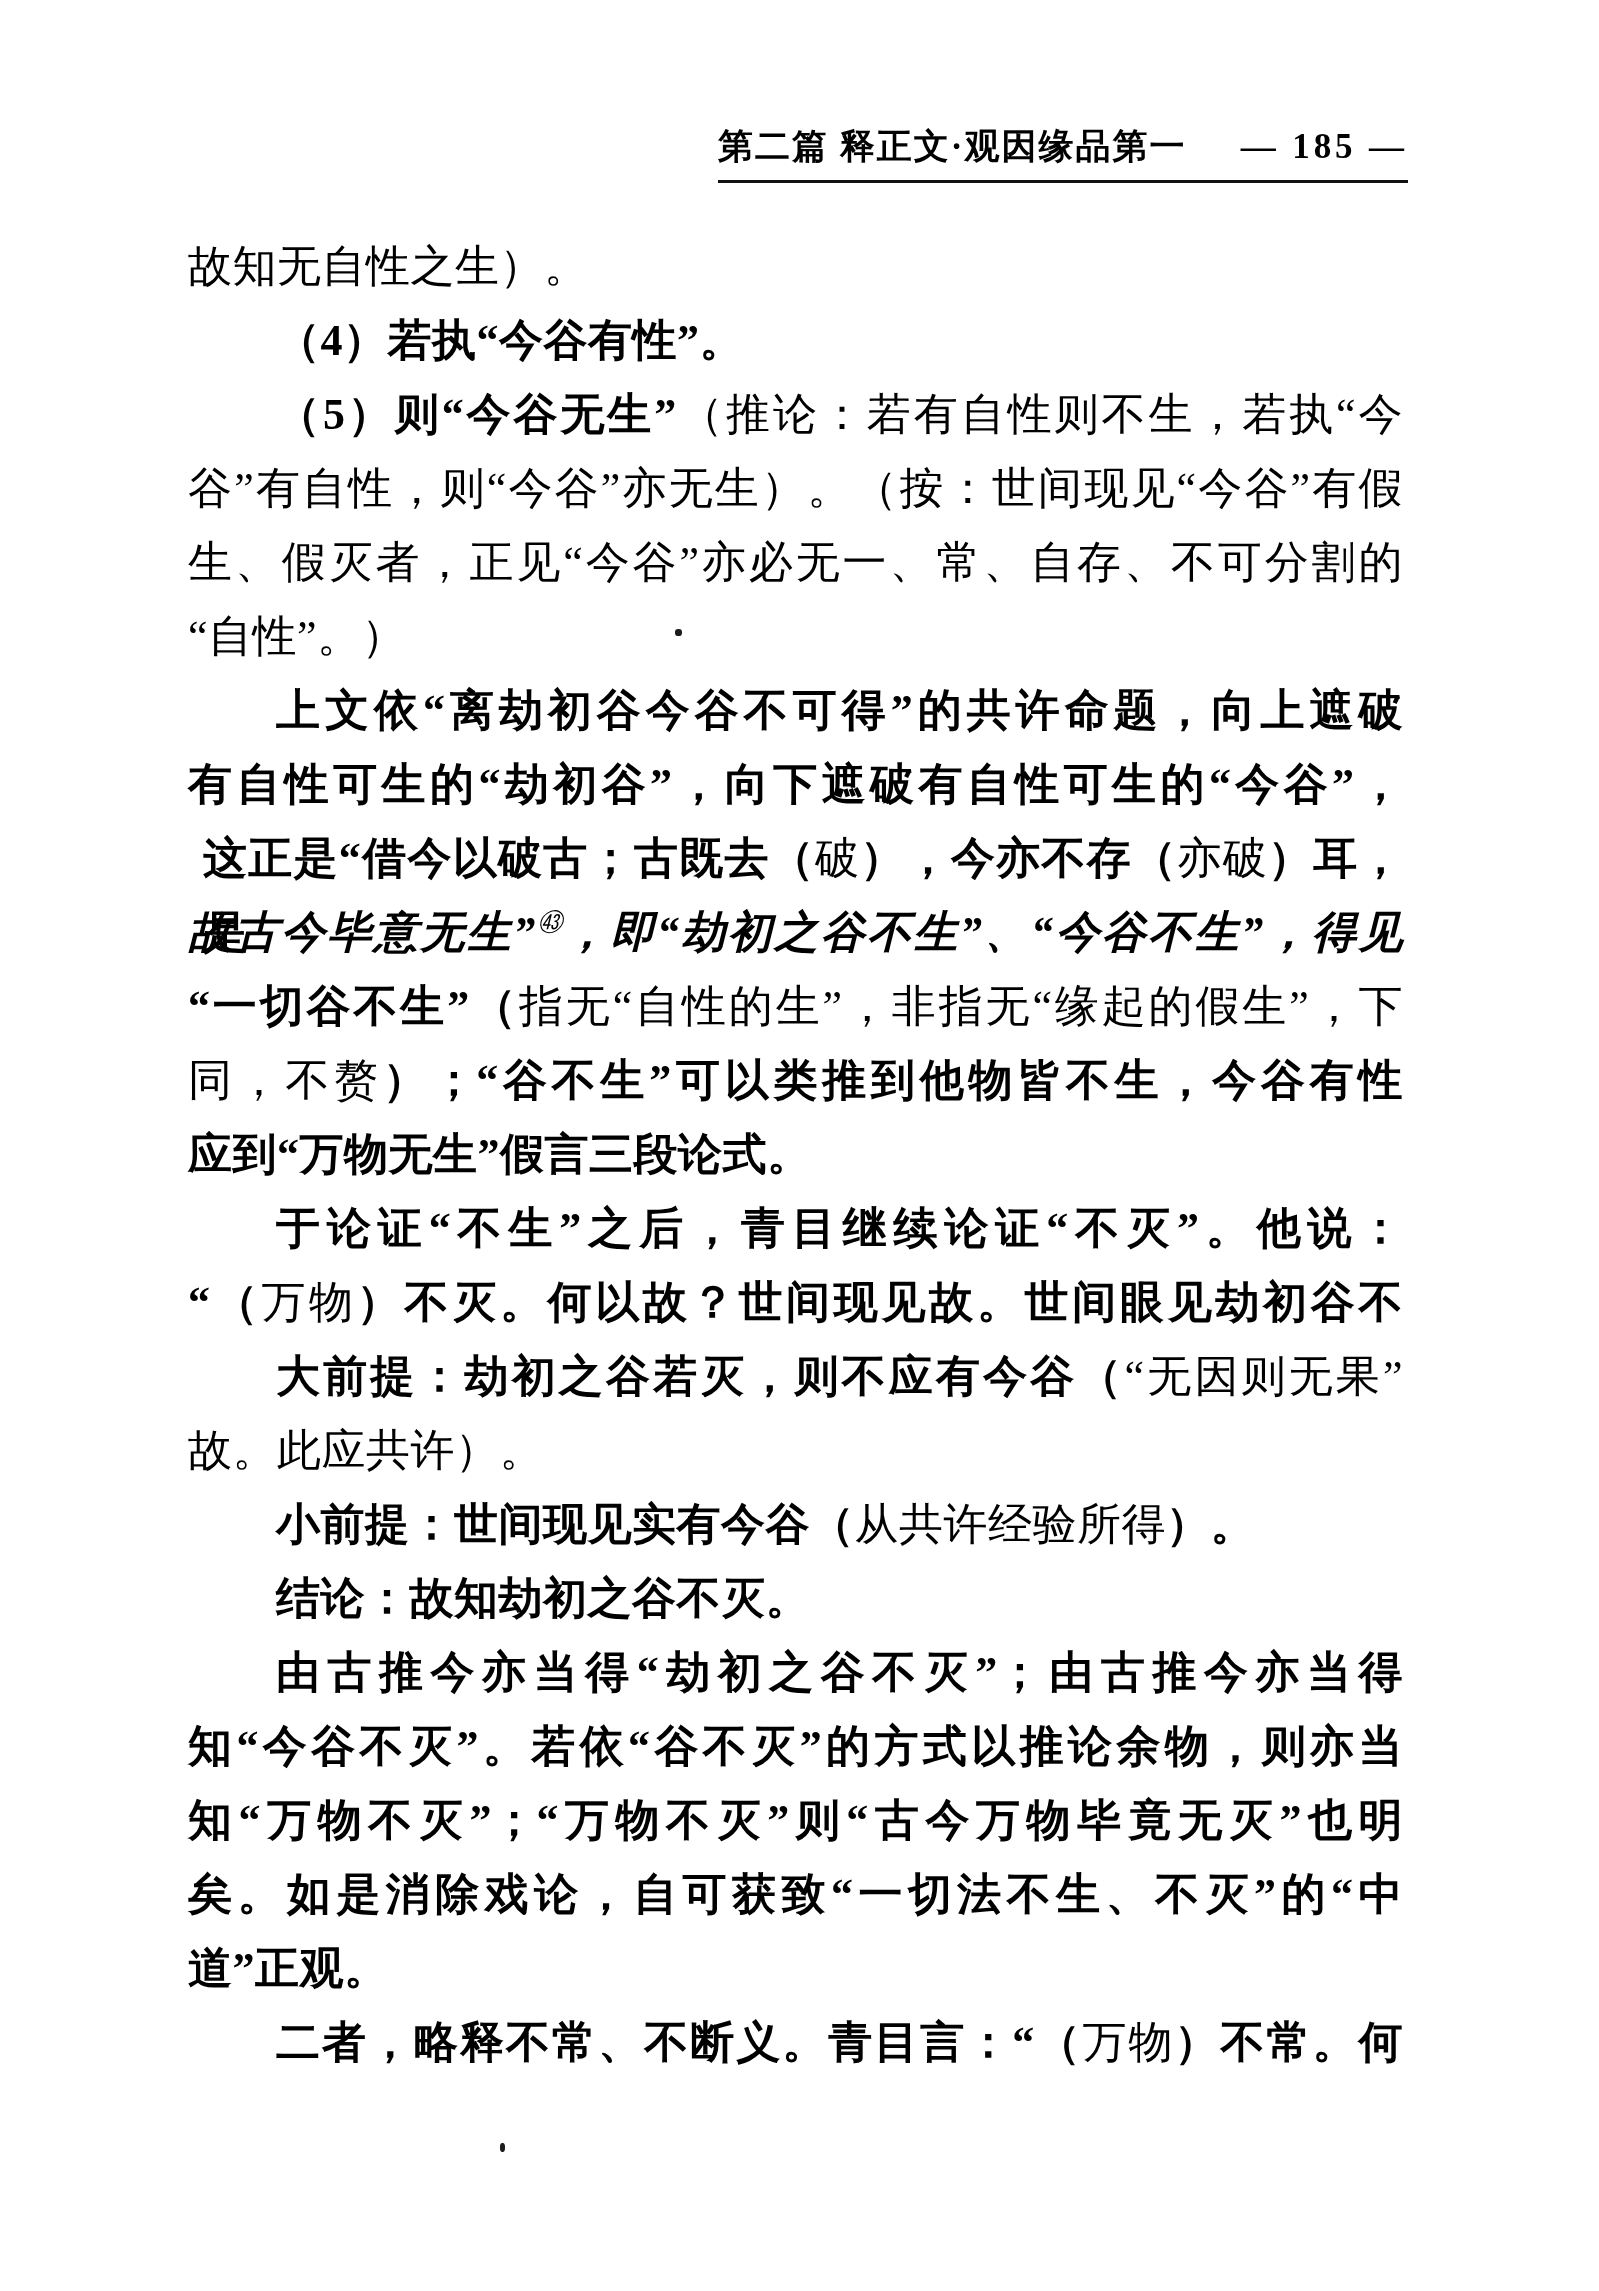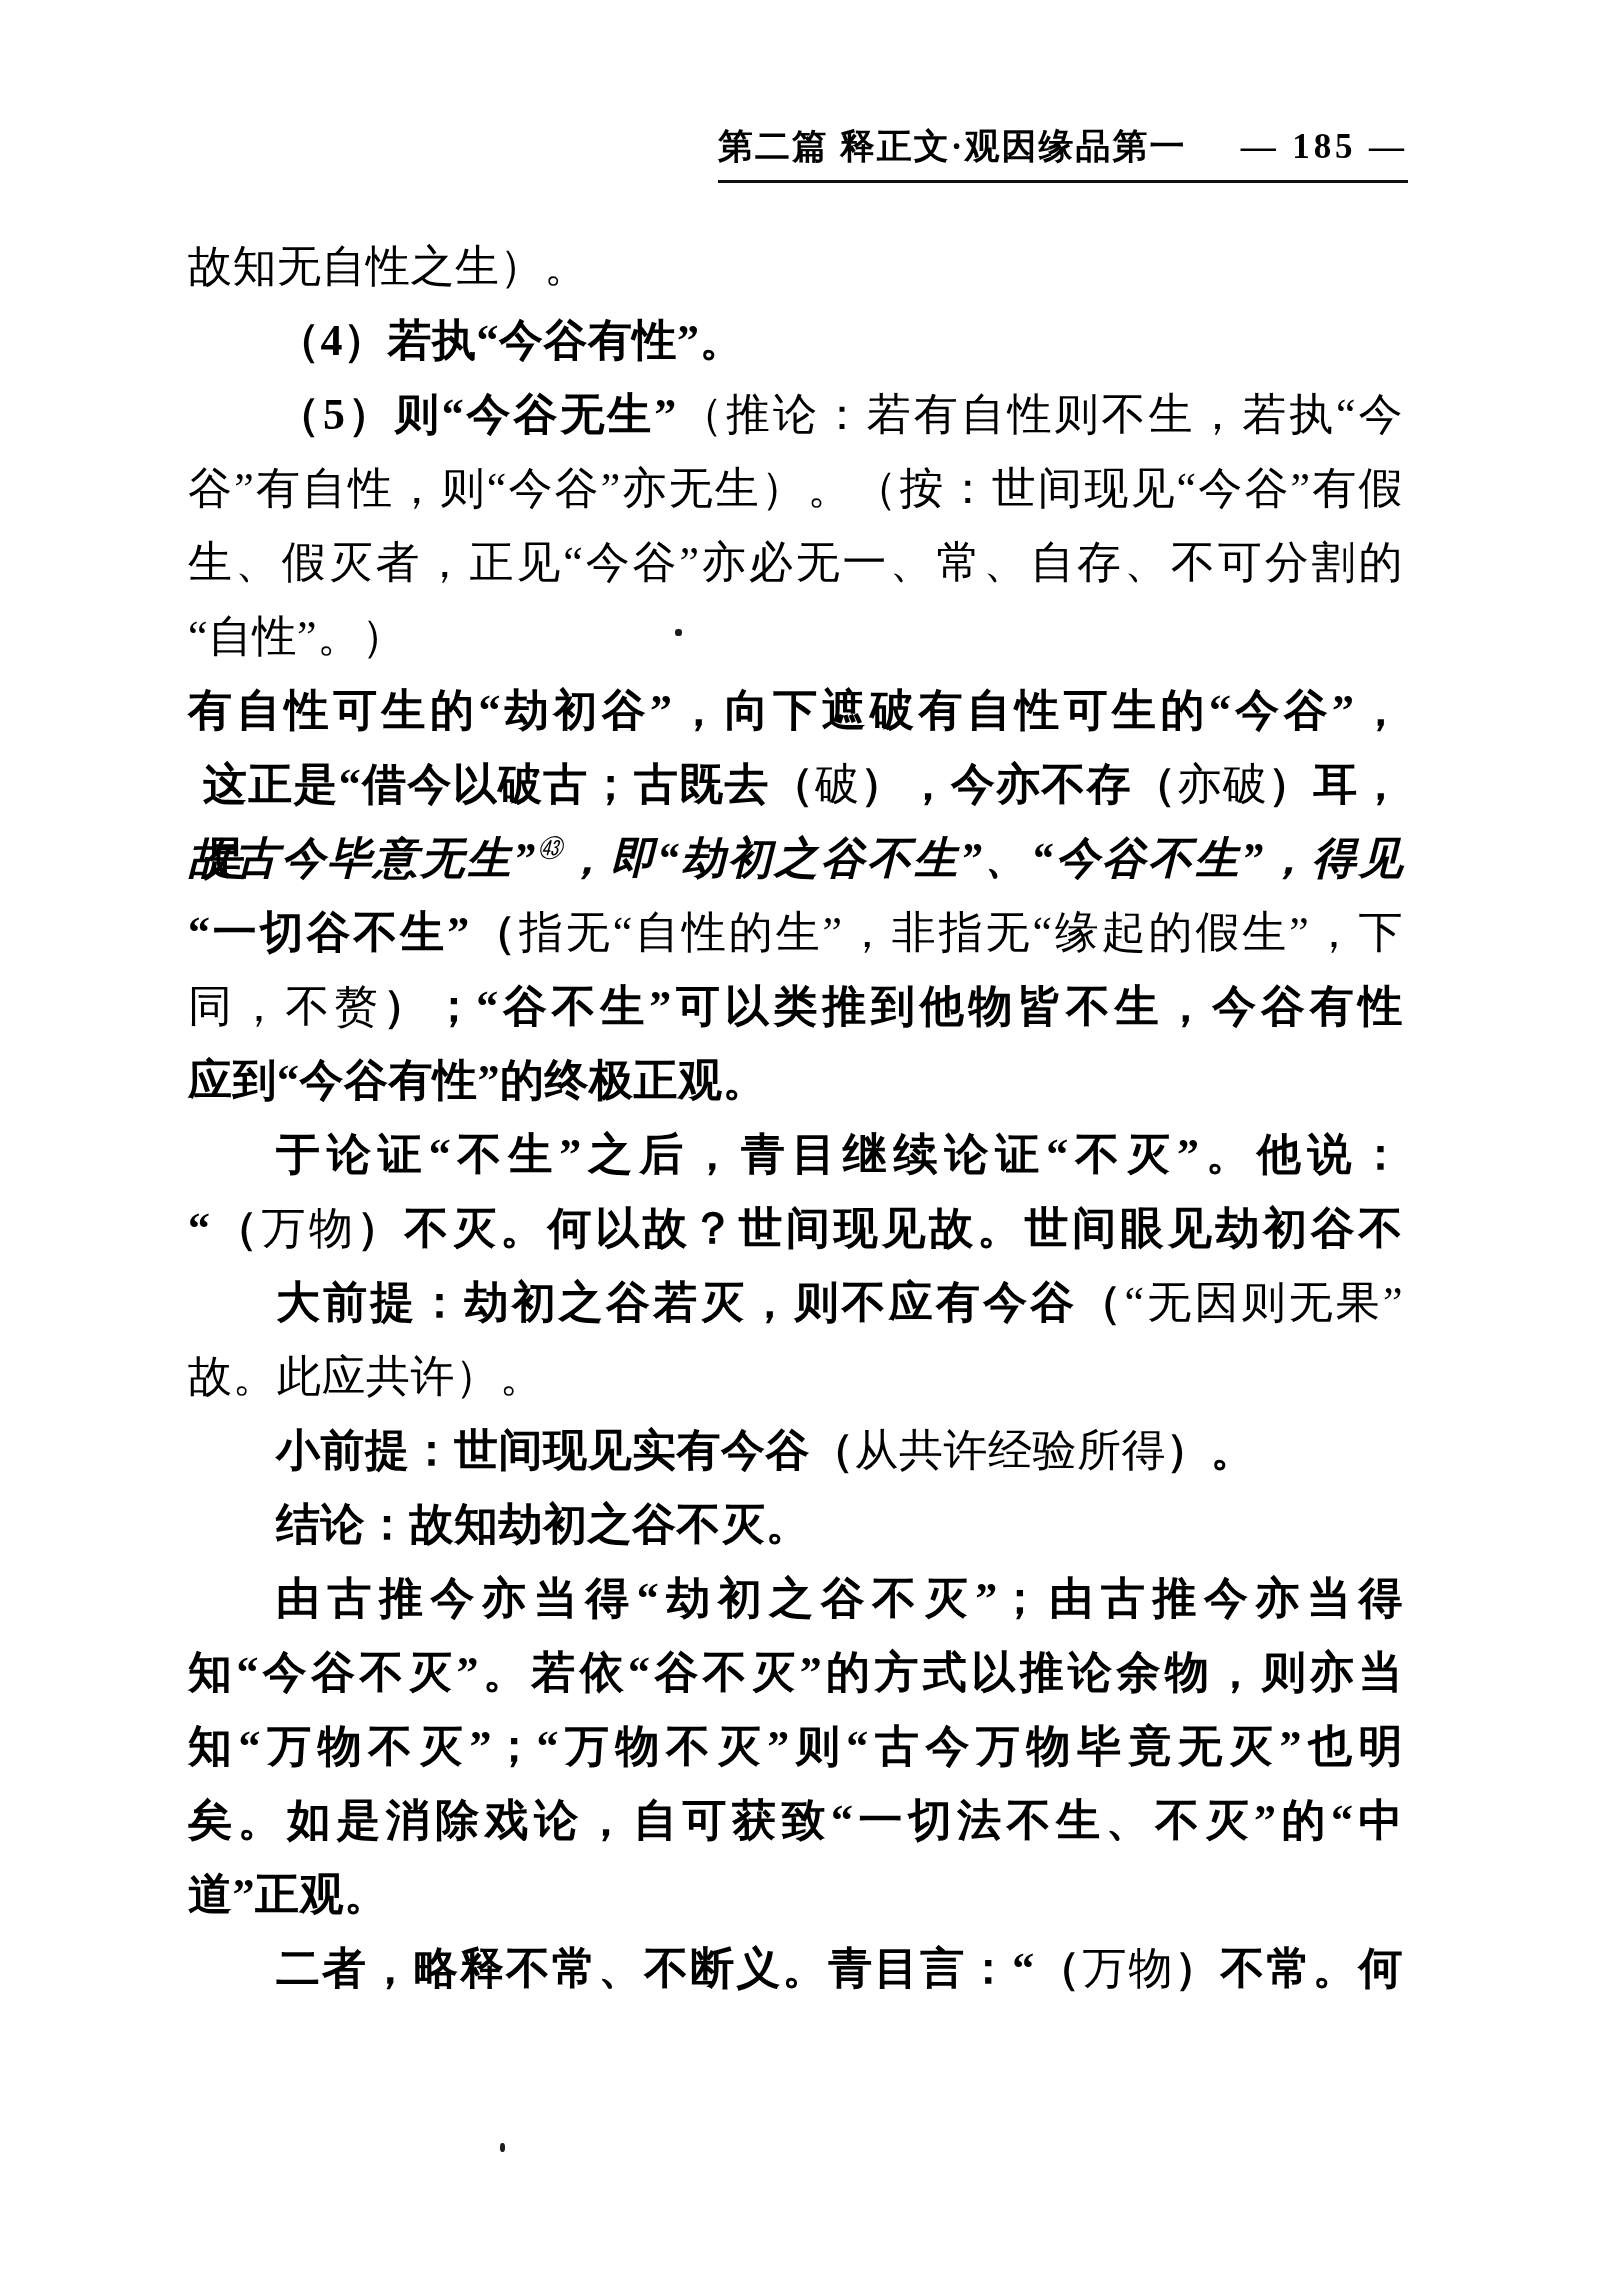--- a/index.html
+++ b/index.html
@@ -44,26 +44,27 @@
     <span class="page-num">— 185 —</span>
   </div>
 
   <div class="body-text">
       <div class="line" style="padding-left: 0px;"><span class="kai">故知无自性之生）。</span></div>
       <div class="line" style="padding-left: 88px;"><span>（4）若执“今谷有性”。</span></div>
       <div class="line full" style="padding-left: 88px;"><span>（5）则“今谷无生”</span><span class="kai">（推论：若有自性则不生，若执“今</span></div>
       <div class="line full" style="padding-left: 0px;"><span class="kai">谷”有自性，则“今谷”亦无生）。（按：世间现见“今谷”有假</span></div>
       <div class="line full" style="padding-left: 0px;"><span class="kai">生、假灭者，正见“今谷”亦必无一、常、自存、不可分割的</span></div>
       <div class="line" style="padding-left: 0px;"><span class="kai">“自性”。）</span></div>
+      <div class="line full" style="padding-left: 88px;"><span>上文依“离劫初谷今谷不可得”的共许命题，向上遮破</span></div>
       <div class="line full" style="padding-left: 0px;"><span>有自性可生的“劫初谷”，向下遮破有自性可生的“今谷”，</span></div>
       <div class="line full" style="padding-left: 0px; margin-left: 15px;"><span>这正是“借今以破古；古既去（</span><span class="kai">破</span><span>），今亦不存（</span><span class="kai">亦破</span><span>）耳，是</span></div>
       <div class="line full" style="padding-left: 0px; font-style: italic;"><span>故古今毕意无生”</span><span class="sup">㊸</span><span>，即“劫初之谷不生”、“今谷不生”，得见</span></div>
       <div class="line full" style="padding-left: 0px;"><span>“一切谷不生”（</span><span class="kai">指无“自性的生”，非指无“缘起的假生”，下</span></div>
       <div class="line full" style="padding-left: 0px;"><span class="kai">同，不赘</span><span>）；“谷不生”可以类推到他物皆不生，今谷有性</span></div>
-      <div class="line" style="padding-left: 0px;"><span>应到“今谷有性”的终极正观。</span></div>
+      <div class="line" style="padding-left: 0px;"><span>应到“万物无生”假言三段论式。</span></div>
       <div class="line full" style="padding-left: 88px;"><span>于论证“不生”之后，青目继续论证“不灭”。他说：</span></div>
       <div class="line full" style="padding-left: 0px;"><span>“（</span><span class="kai">万物</span><span>）不灭。何以故？世间现见故。世间眼见劫初谷不</span></div>
       <div class="line full" style="padding-left: 88px;"><span>大前提：劫初之谷若灭，则不应有今谷（</span><span class="kai">“无因则无果”</span></div>
       <div class="line" style="padding-left: 0px;"><span class="kai">故。此应共许）。</span></div>
       <div class="line" style="padding-left: 88px;"><span>小前提：世间现见实有今谷（</span><span class="kai">从共许经验所得</span><span>）。</span></div>
       <div class="line" style="padding-left: 88px;"><span>结论：故知劫初之谷不灭。</span></div>
       <div class="line full" style="padding-left: 88px;"><span>由古推今亦当得“劫初之谷不灭”；由古推今亦当得</span></div>
       <div class="line full" style="padding-left: 0px;"><span>知“今谷不灭”。若依“谷不灭”的方式以推论余物，则亦当</span></div>
       <div class="line full" style="padding-left: 0px;"><span>知“万物不灭”；“万物不灭”则“古今万物毕竟无灭”也明</span></div>
       <div class="line full" style="padding-left: 0px;"><span>矣。如是消除戏论，自可获致“一切法不生、不灭”的“中</span></div>

